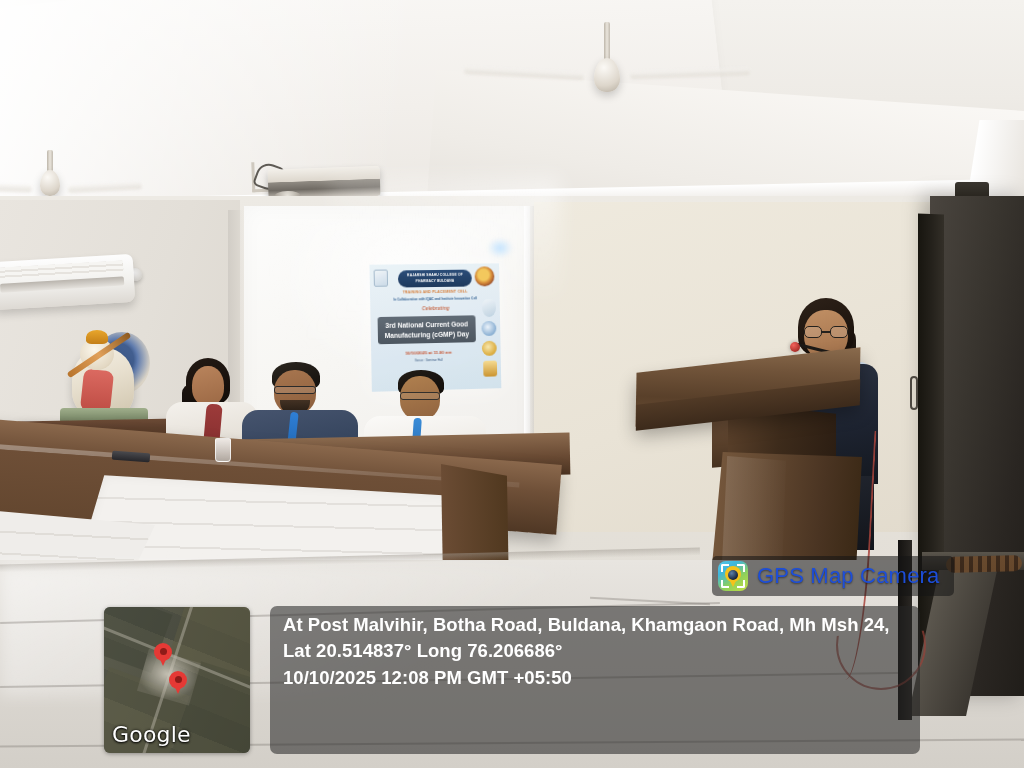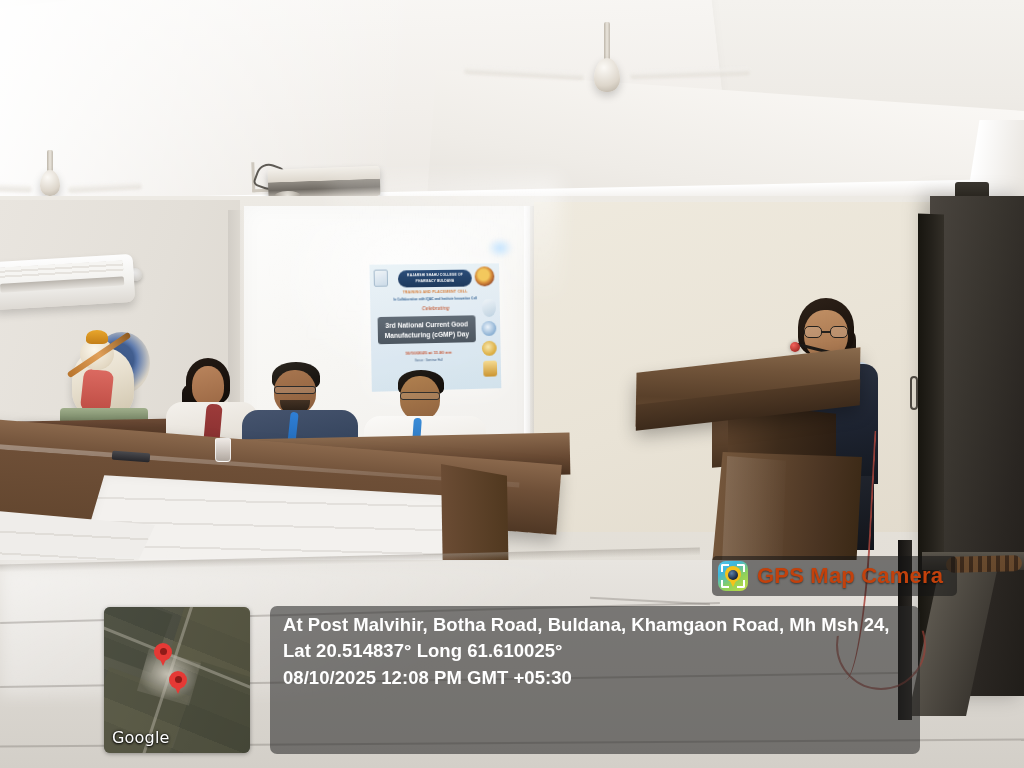--- a/index.html
+++ b/index.html
@@ -605,21 +605,21 @@
     content:"";position:absolute;left:50%;top:11px;margin-left:-5px;
     width:0;height:0;border-left:5px solid transparent;border-right:5px solid transparent;
     border-top:10px solid #f5c21b;
   }
   .gps-badge-icon .pin-dot{
     position:absolute;left:50%;top:9px;margin-left:-5px;width:10px;height:10px;
     border-radius:50%;background:radial-gradient(circle at 36% 32%,#5b7fa8,#17233a 70%);
     z-index:2;
   }
   .gps-badge-text{
-    color:#c2410c;font-size:22px;font-weight:bold;letter-spacing:.2px;
+    color:#1d4ed8;font-size:22px;font-weight:normal;letter-spacing:.2px;
     white-space:nowrap;text-shadow:0 1px 2px rgba(0,0,0,.5);
   }
 
   .gps-map{
     position:absolute;left:104px;top:607px;width:146px;height:146px;
     border-radius:6px;overflow:hidden;
     background:
       linear-gradient(115deg,rgba(255,255,255,.08),rgba(0,0,0,.12)),
       repeating-linear-gradient(22deg,#4e4f3f 0 30px,#5a5a48 30px 52px,#45473a 52px 78px),
       repeating-linear-gradient(112deg,rgba(0,0,0,.18) 0 24px,rgba(255,255,255,.05) 24px 46px),
@@ -649,21 +649,21 @@
     border-top:11px solid #e53935;
   }
   .gps-pin .hole{
     position:absolute;left:50%;top:5px;margin-left:-3.5px;width:7px;height:7px;
     border-radius:50%;background:#8e1b18;
   }
   #gps-pin-1{left:50px;top:36px;}
   #gps-pin-2{left:65px;top:64px;}
   .gps-map-logo{
     position:absolute;left:8px;bottom:6px;
-    color:#fff;font-size:16px;font-weight:400;letter-spacing:.2px;
+    color:#fff;font-size:22px;font-weight:400;letter-spacing:.2px;
     font-family:"DejaVu Sans",sans-serif;
     text-shadow:0 0 3px rgba(0,0,0,.9),0 1px 2px rgba(0,0,0,.9);
   }
 
   .gps-info{
     position:absolute;left:270px;top:606px;width:650px;height:148px;
     background:rgba(38,38,38,.56);
     border-radius:7px;
     padding:6px 0 0 13px;
     color:#ffffff;
@@ -879,17 +879,17 @@
         <span class="hole"></span>
       </span>
     <span class="gps-pin" id="gps-pin-2">
         <span class="hole"></span>
       </span>
     <span class="gps-map-logo">Google</span>
   </div>
 
   <div class="gps-info">
     <div class="gps-line">At Post Malvihir, Botha Road, Buldana, Khamgaon Road, Mh Msh 24,</div>
-    <div class="gps-line">Lat 20.514837° Long 61.610025°</div>
-    <div class="gps-line">08/10/2025 12:08 PM GMT +05:30</div>
+    <div class="gps-line">Lat 20.514837° Long 76.206686°</div>
+    <div class="gps-line">10/10/2025 12:08 PM GMT +05:50</div>
   </div>
 
 </div>
 
 </body></html>

